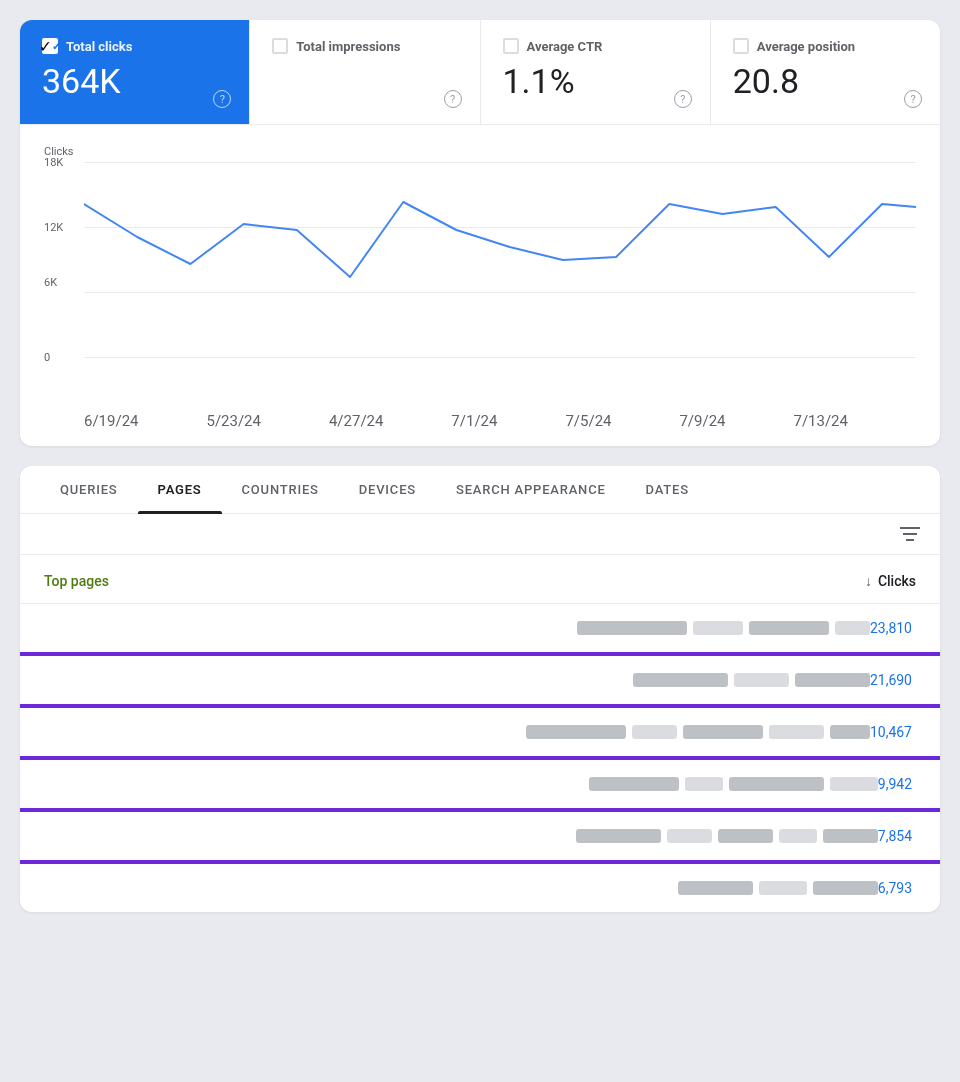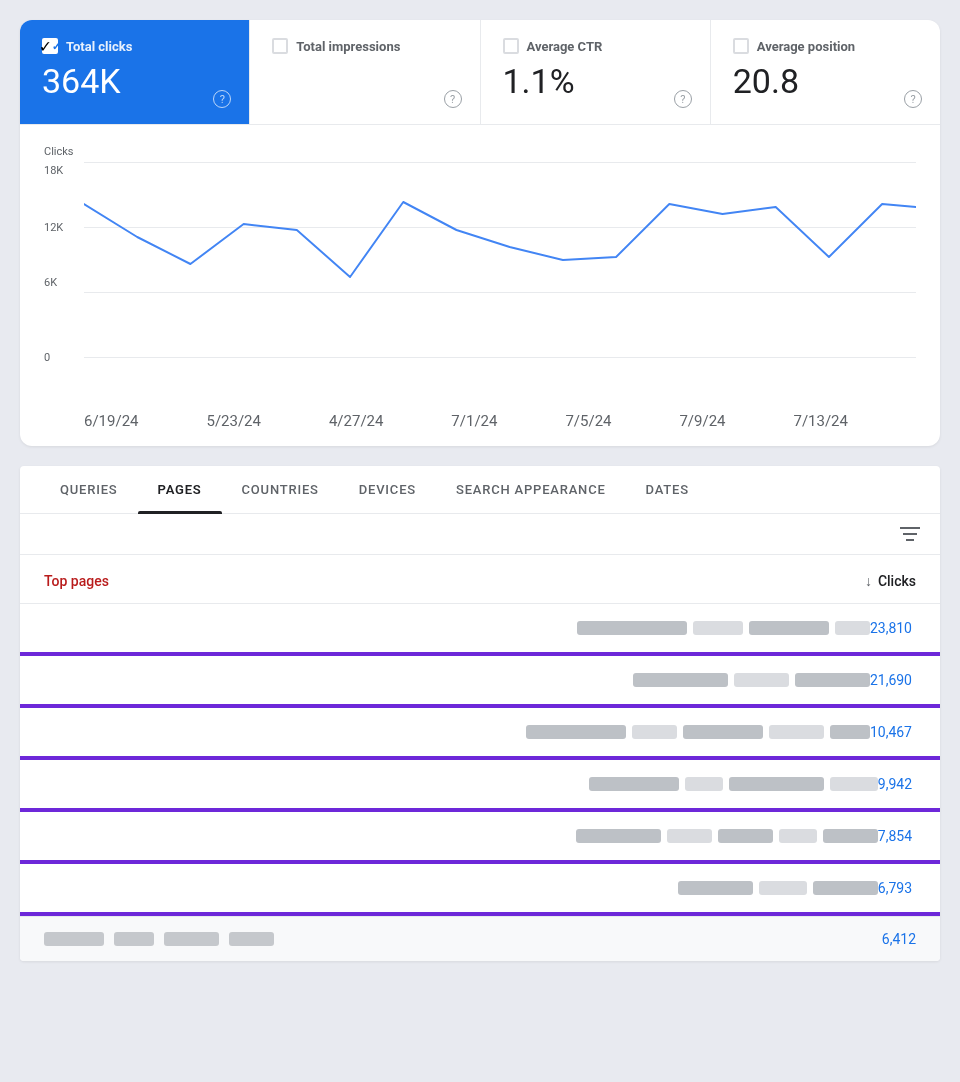--- a/index.html
+++ b/index.html
@@ -163,21 +163,21 @@
 
     .x-tick {
       font-size: 15px;
       color: #5f6368;
       margin-top: 24px;
     }
 
     
     .tabs-card {
       background: #fff;
-      border-radius: 4px;
+      border-radius: 12px;
       box-shadow: 0 1px 3px rgba(0,0,0,0.08);
       overflow: hidden;
     }
 
     .tabs-row {
       display: flex;
       border-bottom: 1px solid #e8eaed;
       padding: 0 20px;
     }
 
@@ -230,21 +230,21 @@
       display: flex;
       justify-content: space-between;
       align-items: center;
       padding: 18px 24px 14px;
       border-bottom: 1px solid #e8eaed;
     }
 
     .table-header-left {
       font-size: 14px;
       font-weight: 500;
-      color: #b91c1c;
+      color: #4d7c0f;
     }
 
     .table-header-right {
       display: flex;
       align-items: center;
       gap: 6px;
       font-size: 14px;
       font-weight: 500;
       color: #202124;
     }
@@ -347,21 +347,21 @@
       <div class="metric-value">20.8</div>
       <div class="metric-info">?</div>
     </div>
   </div>
 
   <div class="chart-area">
     <div class="chart-y-label">Clicks</div>
     <div class="chart-container">
 
       <div class="chart-grid-line" style="top: 0px;"></div>
-      <span class="chart-y-tick" style="top: 8px;">18K</span>
+      <span class="chart-y-tick" style="top: 0px;">18K</span>
 
       <div class="chart-grid-line" style="top: 65px;"></div>
       <span class="chart-y-tick" style="top: 65px;">12K</span>
 
       <div class="chart-grid-line" style="top: 130px;"></div>
       <span class="chart-y-tick" style="top: 120px;">6K</span>
 
       <div class="chart-grid-line" style="top: 195px;"></div>
       <span class="chart-y-tick" style="top: 195px;">0</span>
 
@@ -465,22 +465,13 @@
 
   <div class="table-row">
     <div class="row-url">
       <span class="url-blur dark" style="width:75px; margin-right:6px;"></span>
       <span class="url-blur" style="width:48px; margin-right:6px;"></span>
       <span class="url-blur dark" style="width:65px;"></span>
     </div>
     <div class="row-value">6,793</div>
   </div>
 
-  <div class="footer-row">
-    <div class="footer-url">
-      <span class="url-blur" style="width:60px; background:#c5c8cc; margin-right:6px;"></span>
-      <span class="url-blur" style="width:40px; background:#c5c8cc; margin-right:6px;"></span>
-      <span class="url-blur" style="width:55px; background:#c5c8cc; margin-right:6px;"></span>
-      <span class="url-blur" style="width:45px; background:#c5c8cc;"></span>
-    </div>
-    <div class="row-value">6,412</div>
-  </div>
 </div>
 
 </body></html>

